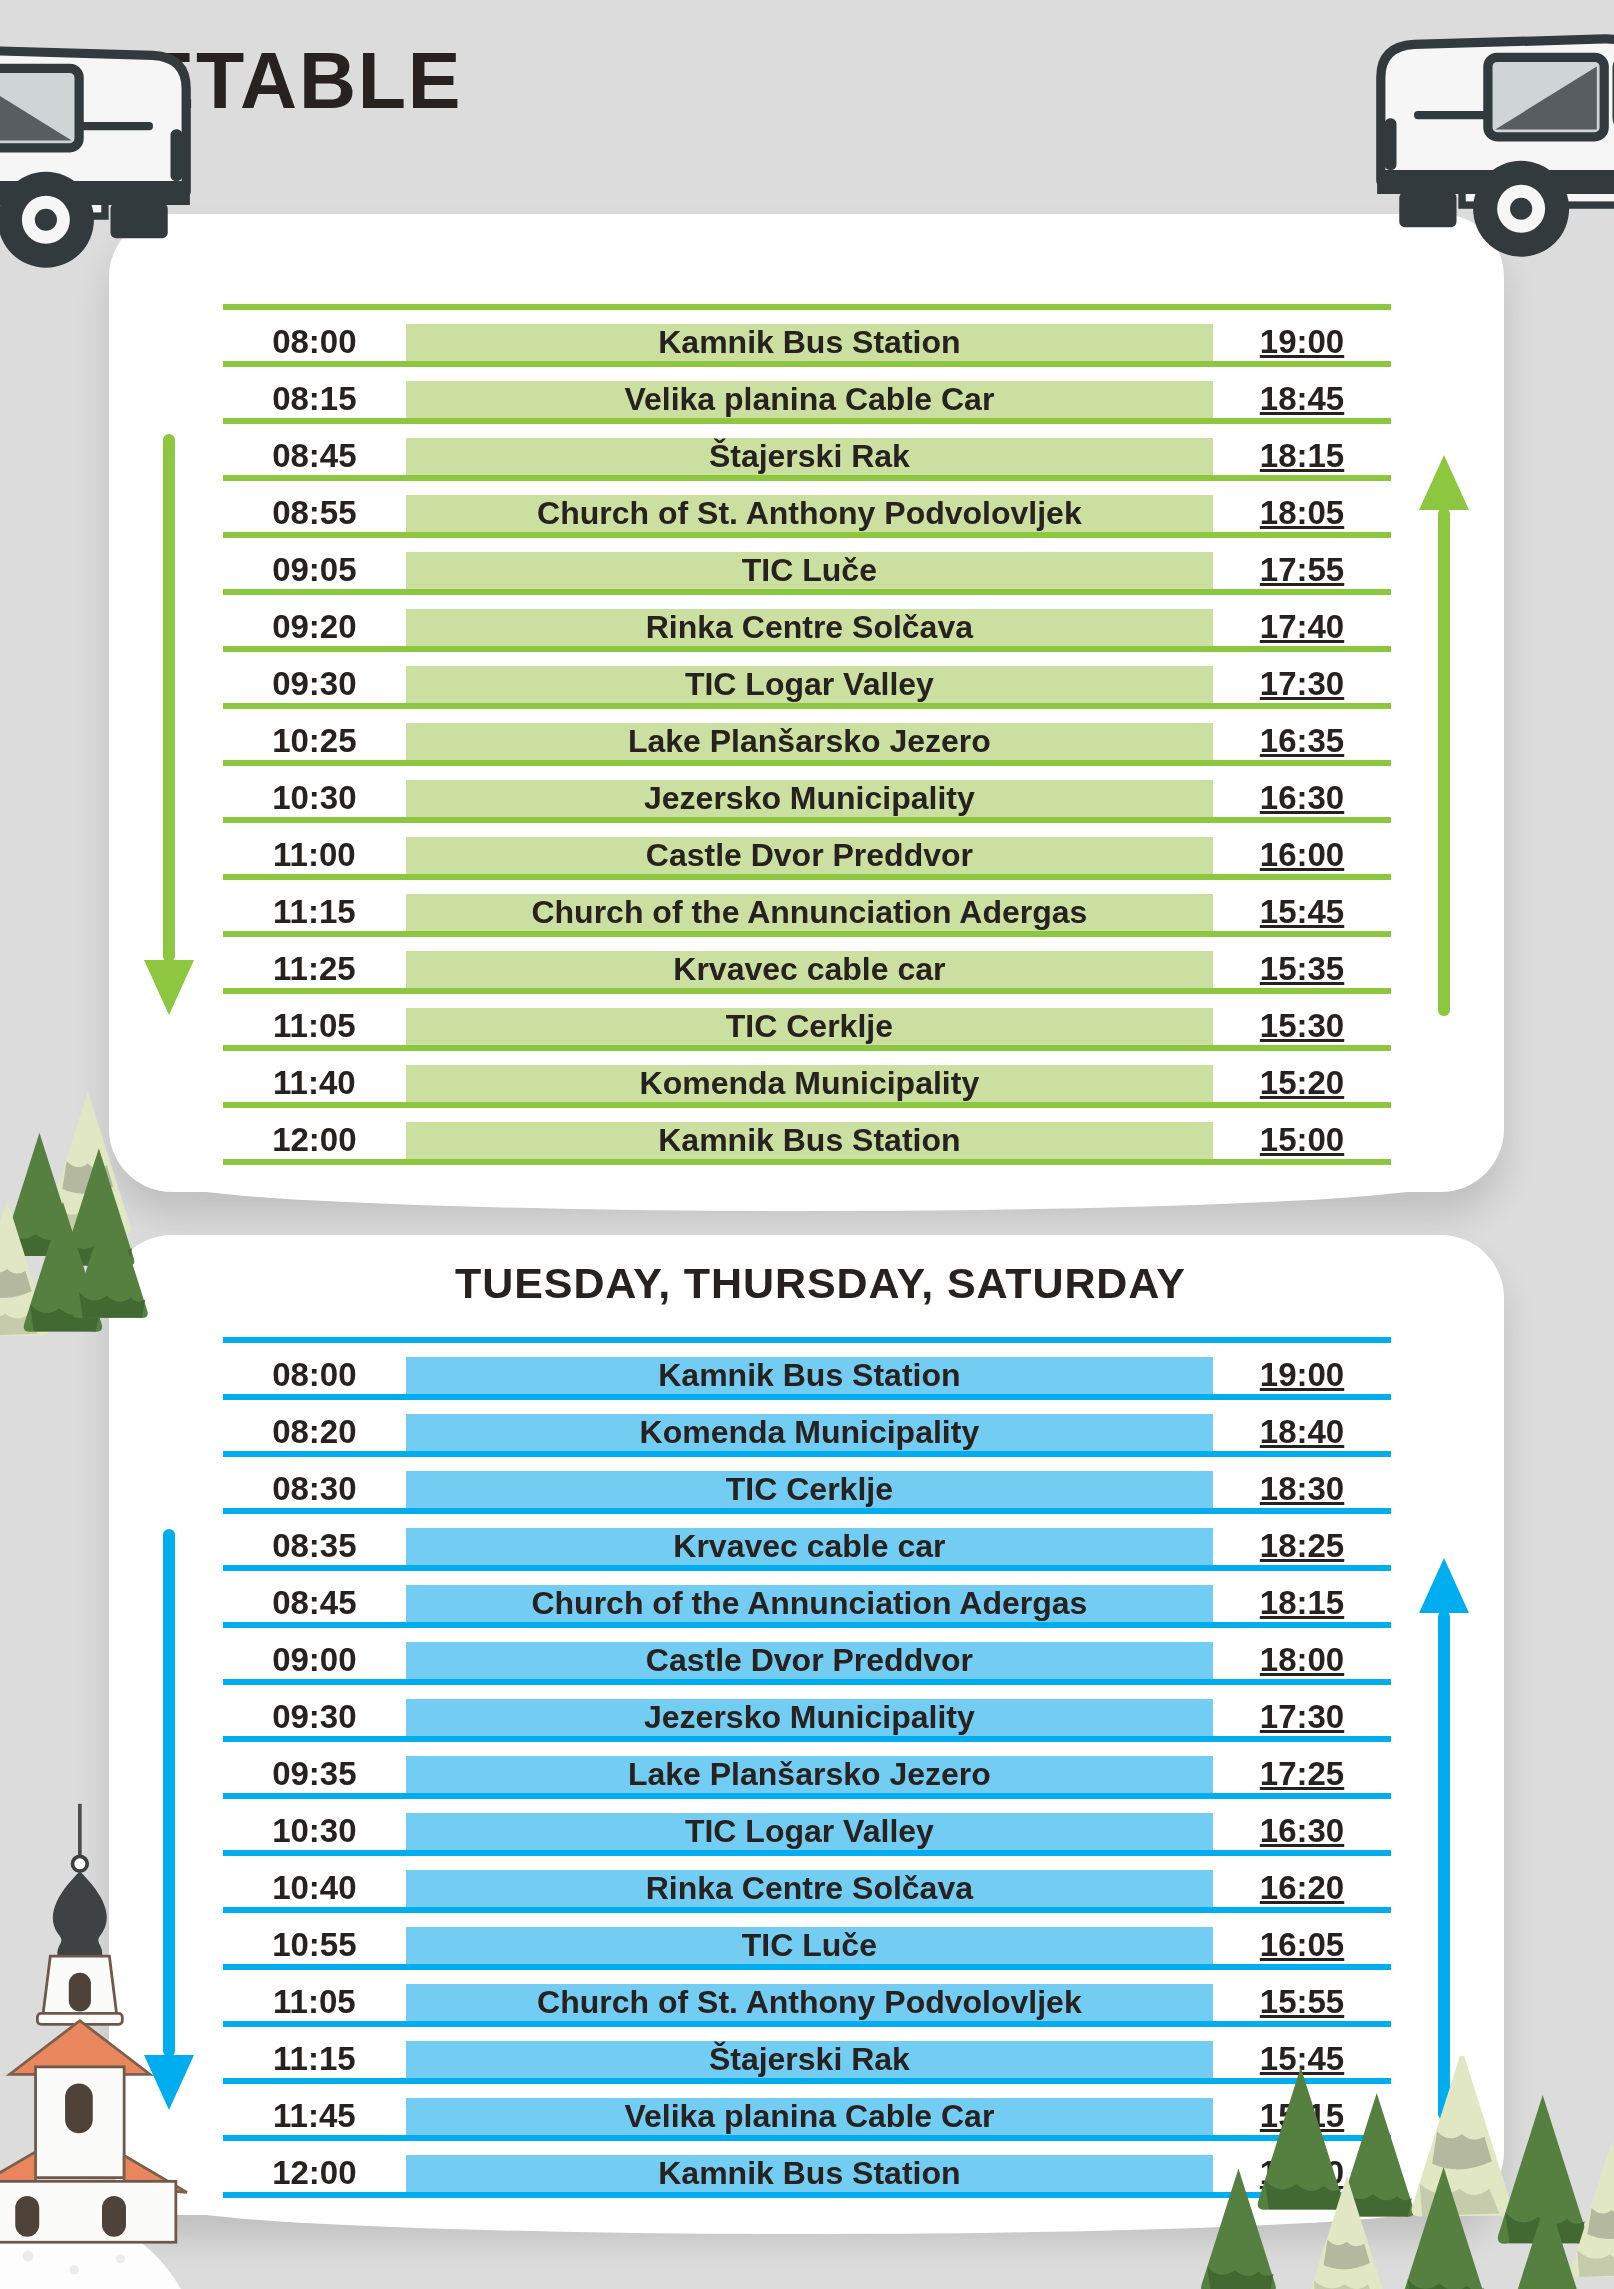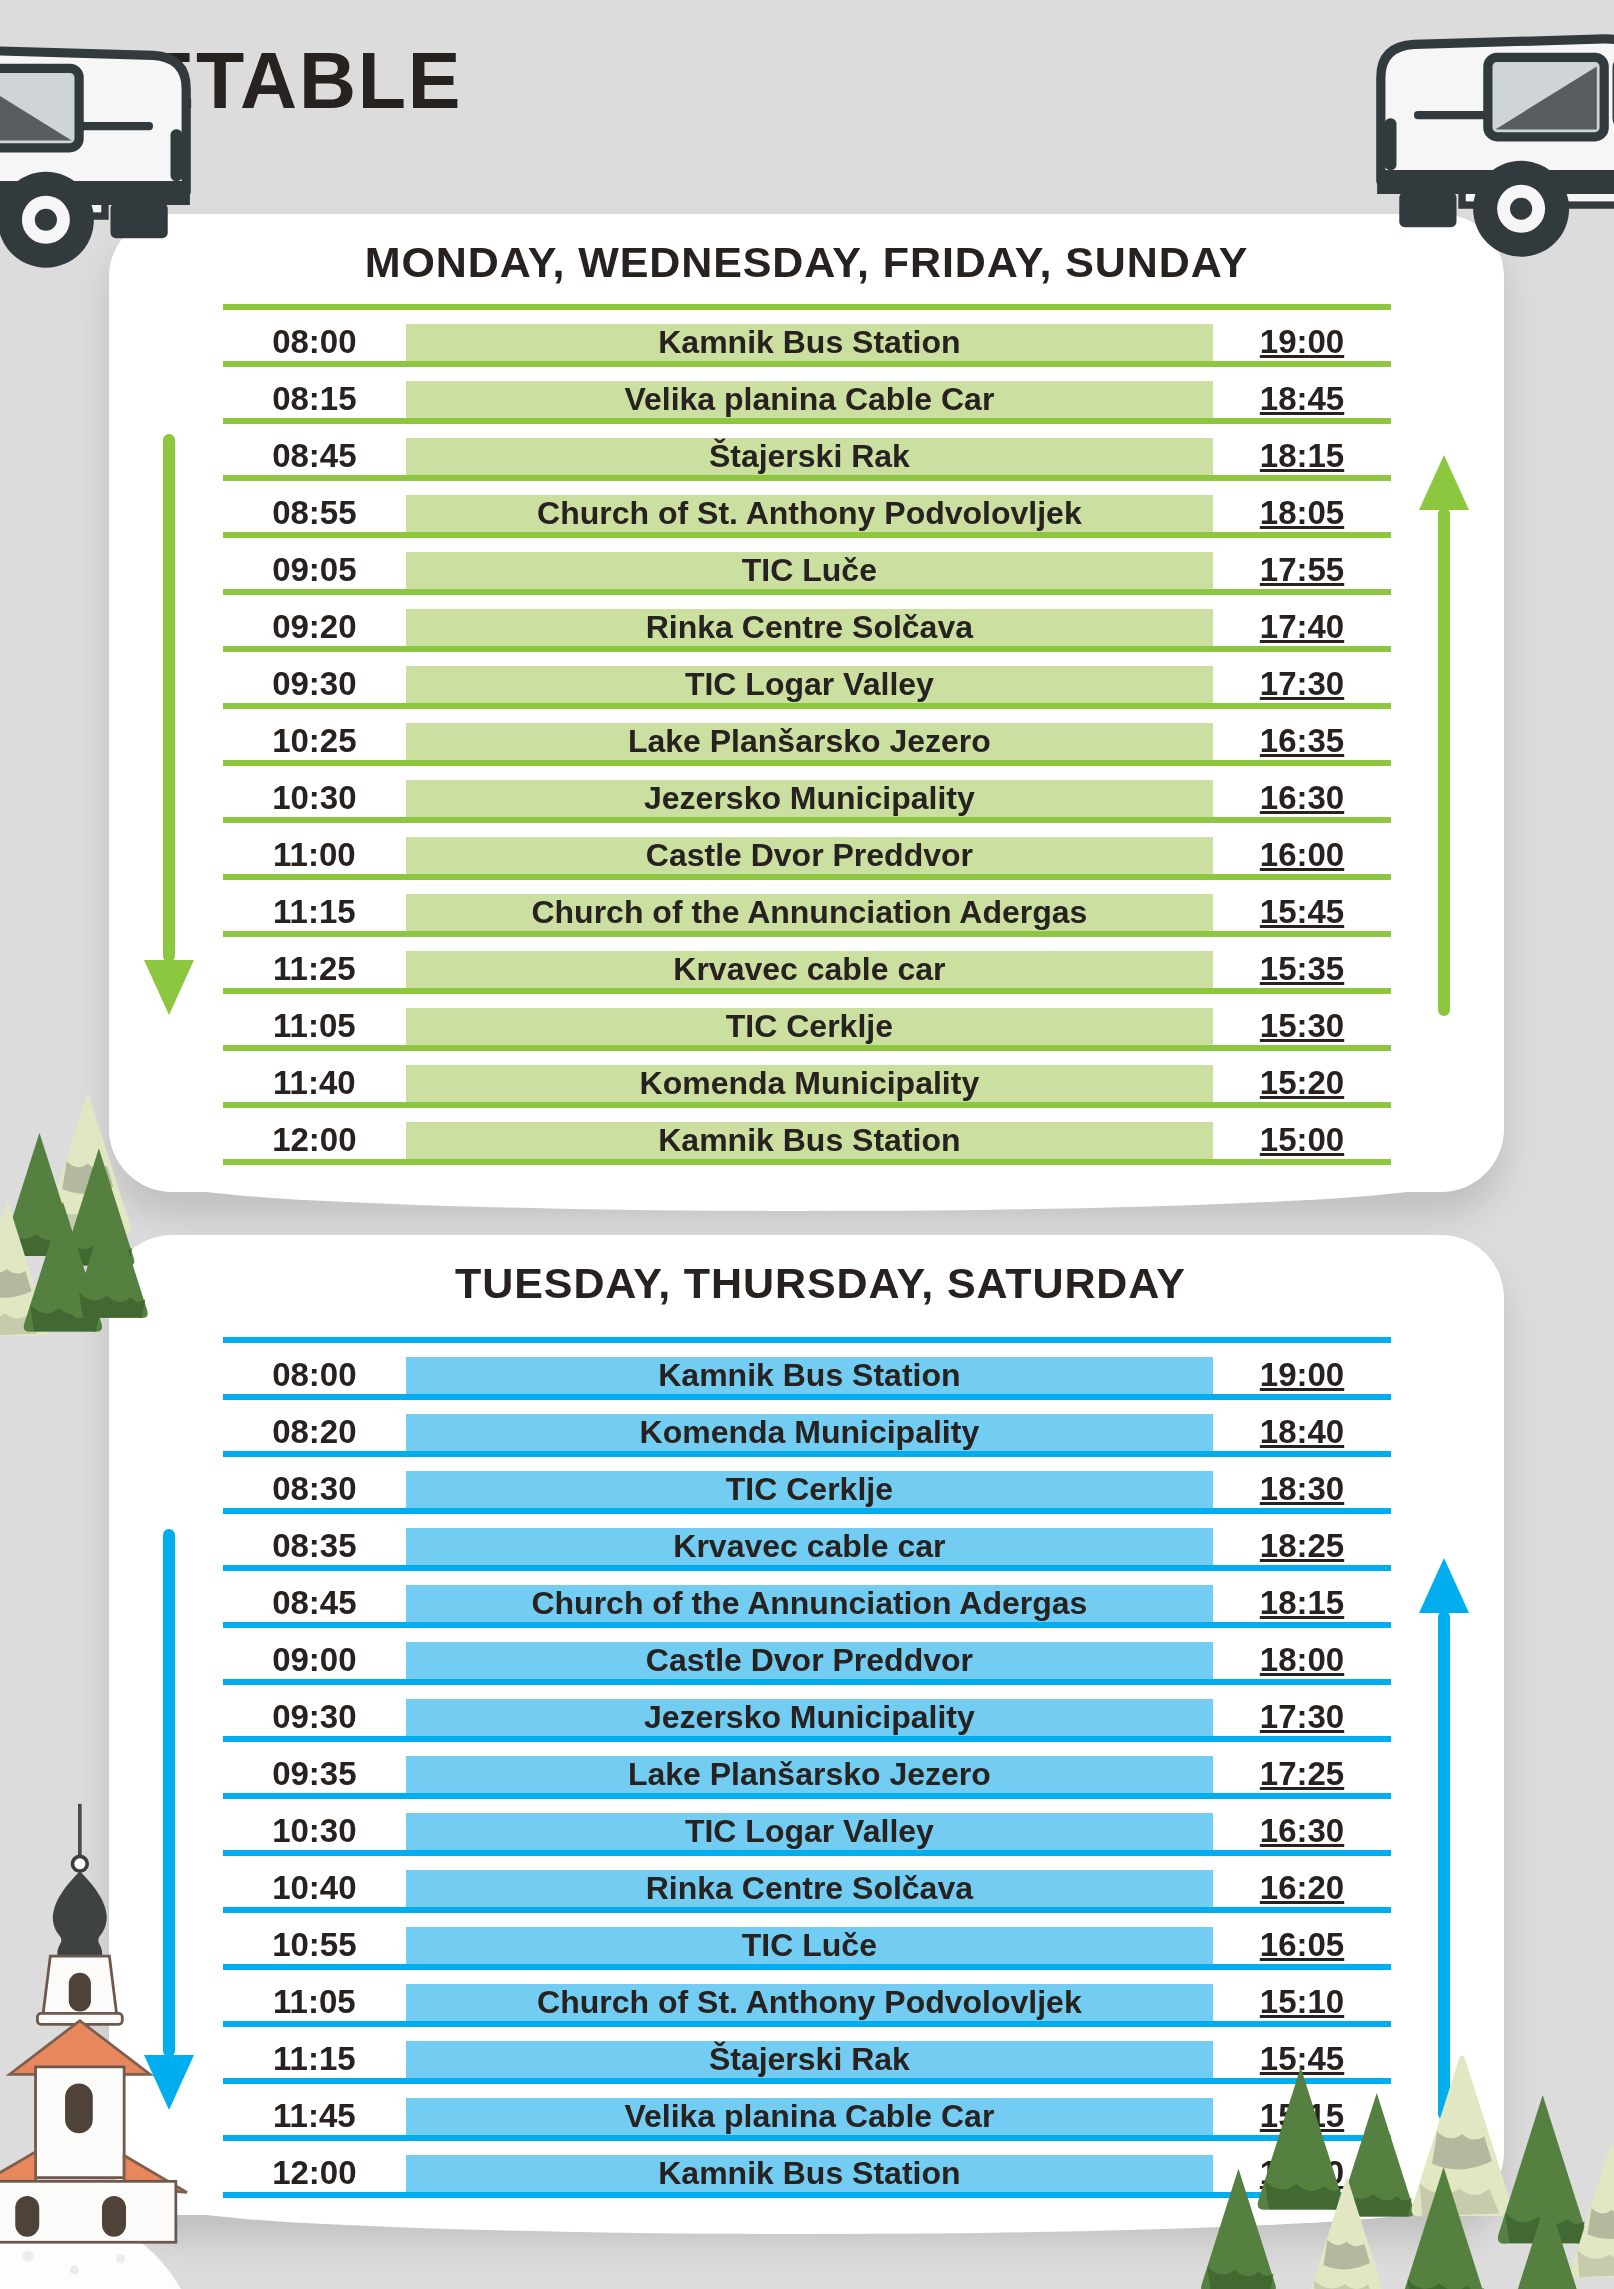--- a/index.html
+++ b/index.html
@@ -124,21 +124,20 @@
   <rect x="342" y="124" width="26" height="10" rx="5" fill="#333a3e"></rect>
   <rect x="26" y="156" width="340" height="26" fill="#333a3e"></rect>
   <rect x="118" y="178" width="248" height="16" fill="#f6f6f6" stroke="#333a3e" stroke-width="8"></rect>
   <rect x="50" y="180" width="62" height="38" rx="6" fill="#333a3e"></rect>
   <circle cx="182" cy="198" r="52" fill="#333a3e"></circle>
   <circle cx="182" cy="198" r="26" fill="#f6f6f6"></circle>
   <circle cx="182" cy="198" r="12" fill="#333a3e"></circle>
 </svg>
 
 <section class="card card-1 section-green">
-  <h2 class="section-header">MONDAY, WEDNESDAY, FRIDAY, SUNDAY</h2>
   <div class="table">
       <div class="t-row">
         <div class="cell cell-depart">08:00</div>
         <div class="cell stop-cell">Kamnik Bus Station</div>
         <div class="cell cell-return">19:00</div>
       </div>
       <div class="t-row">
         <div class="cell cell-depart">08:15</div>
         <div class="cell stop-cell">Velika planina Cable Car</div>
         <div class="cell cell-return">18:45</div>
@@ -267,21 +266,21 @@
         <div class="cell cell-return">16:20</div>
       </div>
       <div class="t-row">
         <div class="cell cell-depart">10:55</div>
         <div class="cell stop-cell">TIC Luče</div>
         <div class="cell cell-return">16:05</div>
       </div>
       <div class="t-row">
         <div class="cell cell-depart">11:05</div>
         <div class="cell stop-cell">Church of St. Anthony Podvolovljek</div>
-        <div class="cell cell-return">15:10</div>
+        <div class="cell cell-return">15:55</div>
       </div>
       <div class="t-row">
         <div class="cell cell-depart">11:15</div>
         <div class="cell stop-cell">Štajerski Rak</div>
         <div class="cell cell-return">15:45</div>
       </div>
       <div class="t-row">
         <div class="cell cell-depart">11:45</div>
         <div class="cell stop-cell">Velika planina Cable Car</div>
         <div class="cell cell-return">15:15</div>

